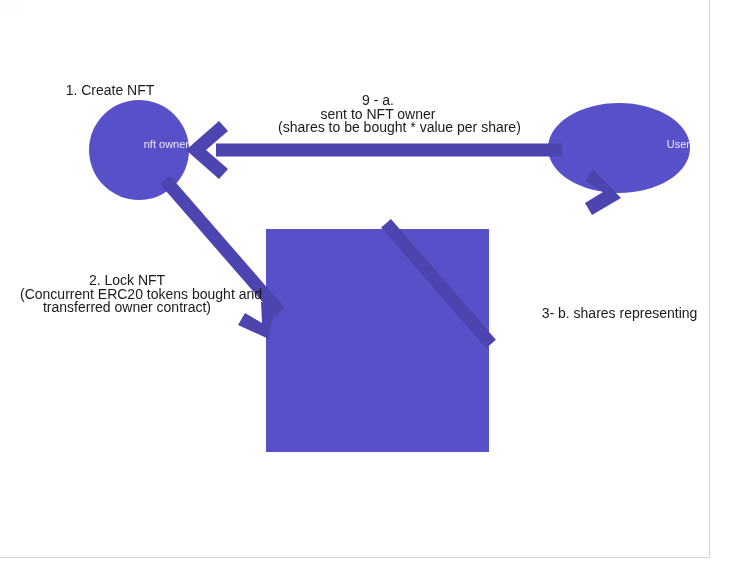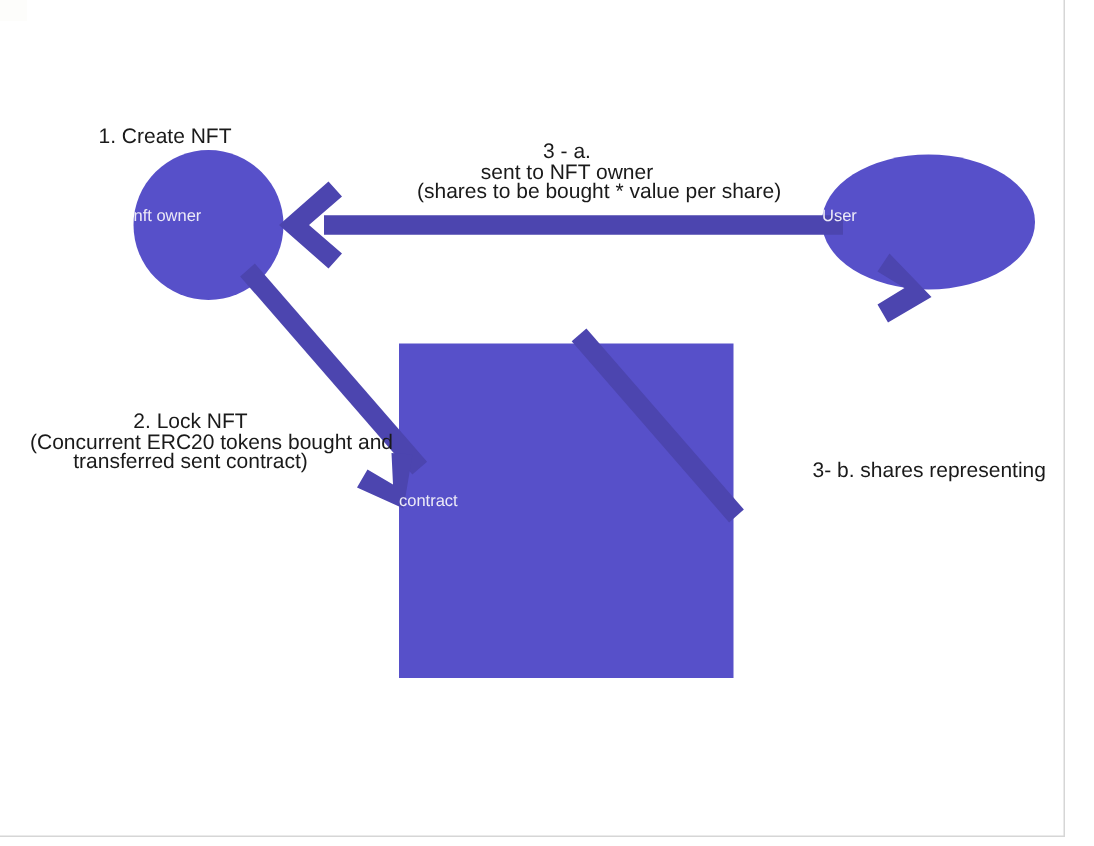--- a/index.html
+++ b/index.html
@@ -51,21 +51,21 @@
     width: 729px;
     height: 564px;
   }
 
   
   .shape-label {
     position: absolute;
     color: #eceaf7;
     font-size: 11px;
     line-height: 13px;
-    text-align: left;
+    text-align: right;
     white-space: nowrap;
     pointer-events: none;
   }
 
   
   .annotation {
     position: absolute;
     color: #1a1a1a;
     font-size: 14px;
     line-height: 13.5px;
@@ -114,35 +114,34 @@
     <g>
       <rect x="-6.5" y="0" width="13" height="160" fill="#4C45AF" transform="translate(491,344) rotate(139)"></rect>
       <path d="M 621 198 L 592 215 L 585 203 L 603 192 L 585 181 L 593 169 Z" fill="#4C45AF"></path>
     </g>
   </svg>
 
   <div class="shape-label" id="label-nft-owner">nft owner</div>
 
   <div class="shape-label" id="label-user">User</div>
 
-  <div class="shape-label" id="label-contract">contract</div>
 
   <div class="annotation" id="note-create-nft">
     <span class="line">1. Create NFT</span>
   </div>
 
   <div class="annotation" id="note-shares-to-owner">
-    <span class="line">3 - a.</span>
+    <span class="line">9 - a.</span>
     <span class="line">sent to NFT owner</span>
     <span class="line">(shares to be bought * value per share)</span>
   </div>
 
   <div class="annotation" id="note-lock-nft">
     <span class="line">2. Lock NFT</span>
     <span class="line">(Concurrent ERC20 tokens bought and</span>
-    <span class="line">transferred sent contract)</span>
+    <span class="line">transferred owner contract)</span>
   </div>
 
   <div class="annotation" id="note-shares-to-user">
     <span class="line">3- b. shares representing</span>
   </div>
 
 </div>
 
 </body></html>

